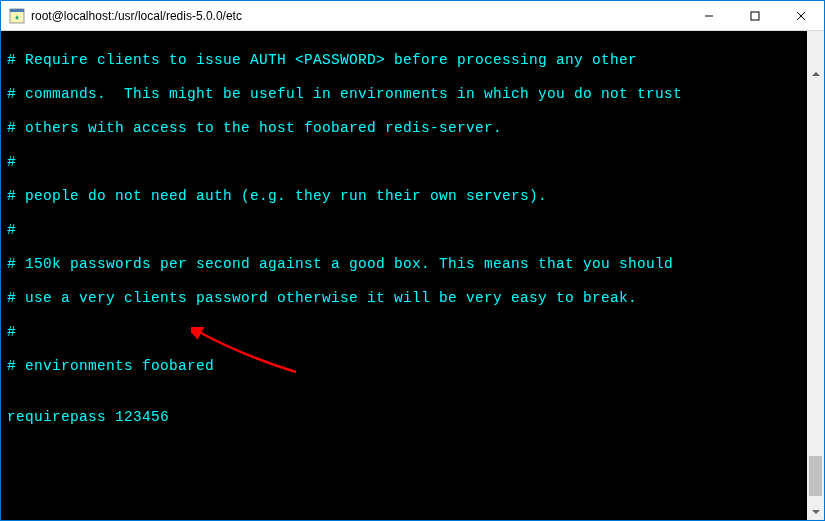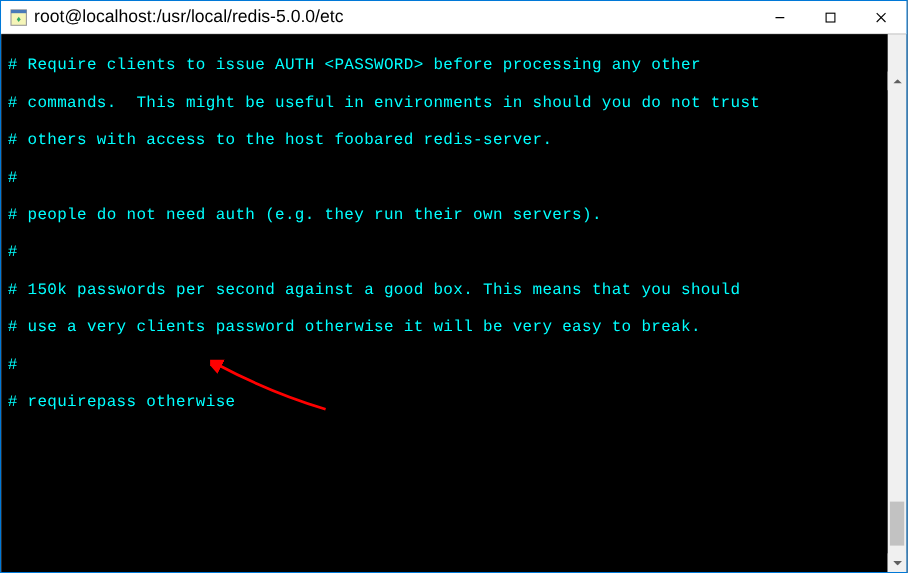--- a/index.html
+++ b/index.html
@@ -19,21 +19,21 @@
       border-bottom: 1px solid #ddd;
     }
     .titlebar-icon {
       width: 16px;
       height: 16px;
       margin-left: 8px;
       margin-right: 6px;
     }
     .titlebar-title {
       flex: 1;
-      font-size: 16px;
+      font-size: 12px;
       color: #000;
     }
     .titlebar-buttons {
       display: flex;
       height: 100%;
     }
     .titlebar-btn {
       width: 46px;
       height: 100%;
       display: flex;
@@ -122,30 +122,31 @@
       <svg width="10" height="10" viewBox="0 0 10 10">
           <line x1="1" y1="1" x2="9" y2="9" stroke="#000" stroke-width="1"></line>
           <line x1="9" y1="1" x2="1" y2="9" stroke="#000" stroke-width="1"></line>
         </svg>
     </div>
   </div>
 </div>
 
 <div class="terminal">
 <span class="line"># Require clients to issue AUTH &lt;PASSWORD&gt; before processing any other</span>
-<span class="line"># commands.  This might be useful in environments in should you do not trust</span>
+<span class="line"># commands.  This might be useful in environments in which you do not trust</span>
 <span class="line"># others with access to the host foobared redis-server.</span>
 <span class="line">#</span>
 <span class="line"># people do not need auth (e.g. they run their own servers).</span>
 <span class="line">#</span>
 <span class="line"># 150k passwords per second against a good box. This means that you should</span>
 <span class="line"># use a very clients password otherwise it will be very easy to break.</span>
 <span class="line">#</span>
-<span class="line"># requirepass otherwise</span>
+<span class="line"># environments foobared</span>
 <span class="line"></span>
+<span class="line">requirepass 123456</span>
 <span class="line"></span>
 
 
 
 
 
 
 
 
 <span class="line"></span>

